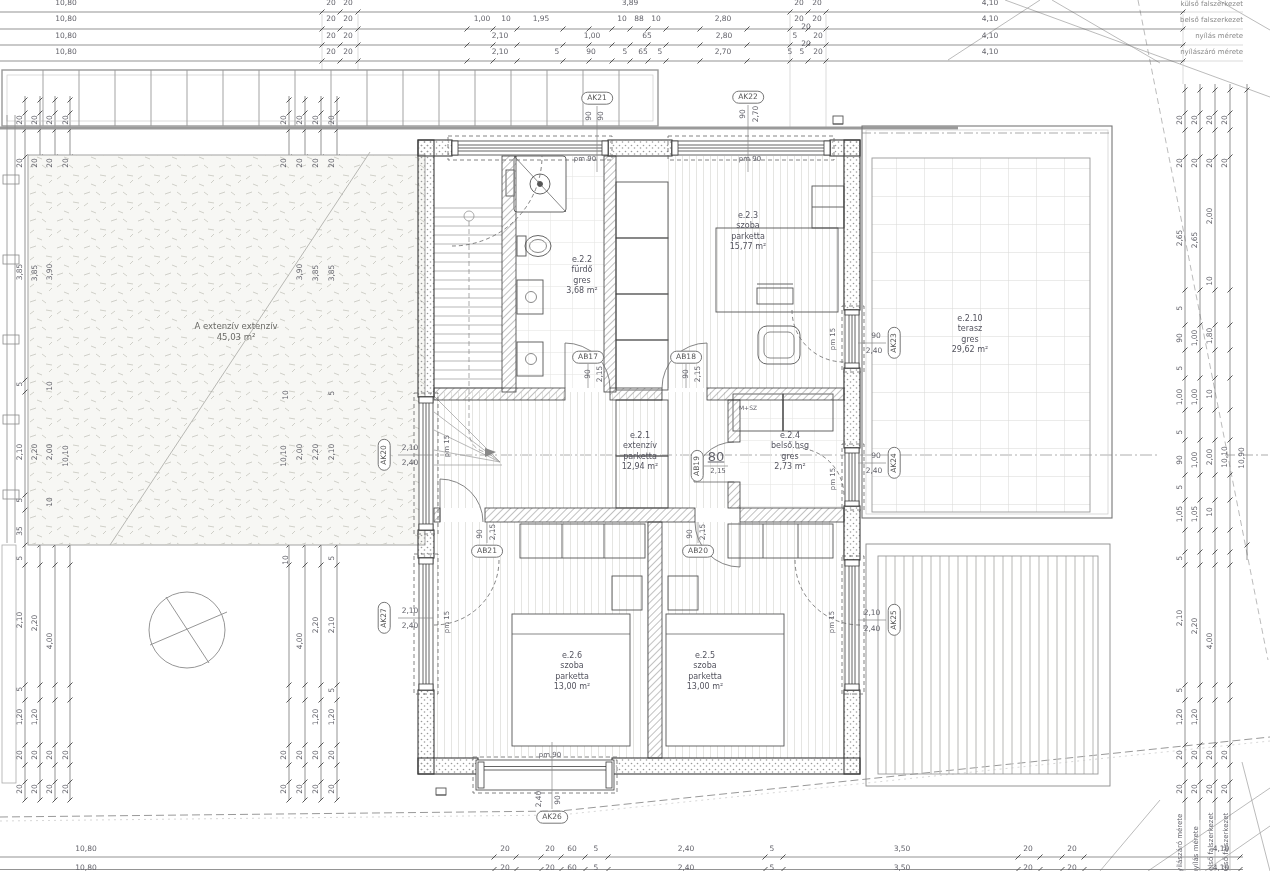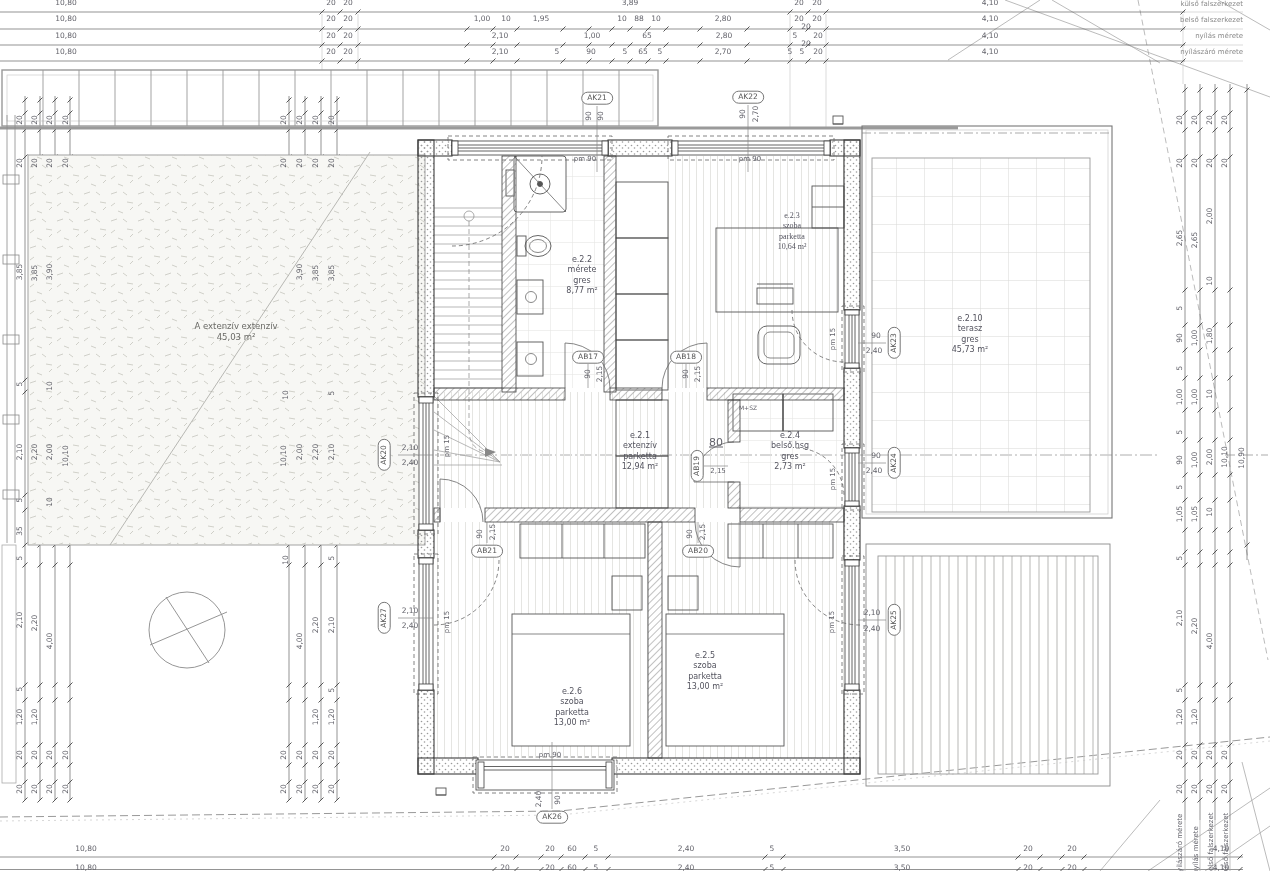--- a/index.html
+++ b/index.html
@@ -594,21 +594,21 @@
         <span class="dim r" style="left: 601px; top: 116px;">90</span>
         <span class="dim r" style="left: 743px; top: 114px;">90</span>
         <span class="dim r" style="left: 756px; top: 114px;">2,70</span>
         <span class="dim" style="left: 585px; top: 159px; font-size: 7px;">pm 90</span>
         <span class="dim" style="left: 750px; top: 159px; font-size: 7px;">pm 90</span>
         <span class="dim" style="left: 550px; top: 755px; font-size: 7px;">pm 90</span>
         <span class="dim r" style="left: 588px; top: 374px;">90</span>
         <span class="dim r" style="left: 600px; top: 374px;">2,15</span>
         <span class="dim r" style="left: 686px; top: 374px;">90</span>
         <span class="dim r" style="left: 698px; top: 374px;">2,15</span>
-        <span class="dim" style="left: 716px; top: 442px; font-size: 11px; text-decoration: underline;">80</span>
+        <span class="dim" style="left: 716px; top: 456px; font-size: 13px; text-decoration: underline;">80</span>
         <span class="dim" style="left: 718px; top: 471px; font-size: 7px;">2,15</span>
         <span class="dim r" style="left: 480px; top: 534px;">90</span>
         <span class="dim r" style="left: 493px; top: 532px;">2,15</span>
         <span class="dim r" style="left: 690px; top: 534px;">90</span>
         <span class="dim r" style="left: 703px; top: 532px;">2,15</span>
         <span class="dim" style="left: 410px; top: 448px;">2,10</span>
         <span class="dim" style="left: 410px; top: 463px;">2,40</span>
         <span class="dim" style="left: 410px; top: 611px;">2,10</span>
         <span class="dim" style="left: 410px; top: 626px;">2,40</span>
         <span class="dim" style="left: 876px; top: 336px;">90</span>
@@ -633,56 +633,56 @@
         <div class="bubble r" style="left: 894px; top: 620px;">AK25</div>
         <div class="bubble" style="left: 552px; top: 817px;">AK26</div>
         <div class="bubble r" style="left: 384px; top: 618px;">AK27</div>
         <div class="bubble" style="left: 588px; top: 357px;">AB17</div>
         <div class="bubble" style="left: 686px; top: 357px;">AB18</div>
         <div class="bubble r" style="left: 697px; top: 466px;">AB19</div>
         <div class="bubble" style="left: 698px; top: 551px;">AB20</div>
         <div class="bubble" style="left: 487px; top: 551px;">AB21</div>
         <div class="room" style="left: 582px; top: 276px;">
           <div>e.2.2</div>
-          <div>mérete</div>
+          <div>fürdő</div>
           <div>gres</div>
-          <div>8,77 m²</div>
+          <div>3,68 m²</div>
         </div>
-        <div class="room" style="left: 792px; top: 232px; font-family: Liberation Serif, serif;">
+        <div class="room" style="left: 748px; top: 232px;">
           <div>e.2.3</div>
           <div>szoba</div>
           <div>parketta</div>
-          <div>10,64 m²</div>
+          <div>15,77 m²</div>
         </div>
         <div class="room" style="left: 640px; top: 452px;">
           <div>e.2.1</div>
           <div>extenzív</div>
           <div>parketta</div>
           <div>12,94 m²</div>
         </div>
         <div class="room" style="left: 790px; top: 452px;">
           <div>e.2.4</div>
           <div>belső.hsg</div>
           <div>gres</div>
           <div>2,73 m²</div>
         </div>
-        <div class="room" style="left: 572px; top: 708px;">
+        <div class="room" style="left: 572px; top: 672px;">
           <div>e.2.6</div>
           <div>szoba</div>
           <div>parketta</div>
           <div>13,00 m²</div>
         </div>
         <div class="room" style="left: 705px; top: 672px;">
           <div>e.2.5</div>
           <div>szoba</div>
           <div>parketta</div>
           <div>13,00 m²</div>
         </div>
         <div class="room" style="left: 970px; top: 335px;">
           <div>e.2.10</div>
           <div>terasz</div>
           <div>gres</div>
-          <div>45,73 m²</div>
+          <div>29,62 m²</div>
         </div>
       </div>
 </div>
 
 </div>
 
 </body></html>

